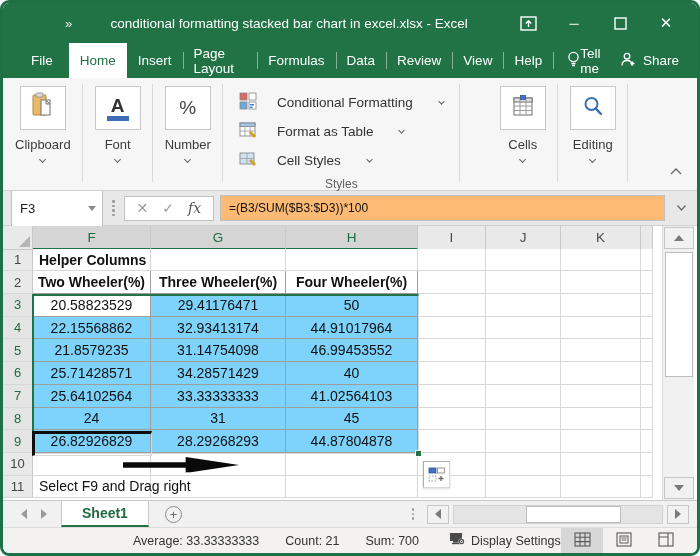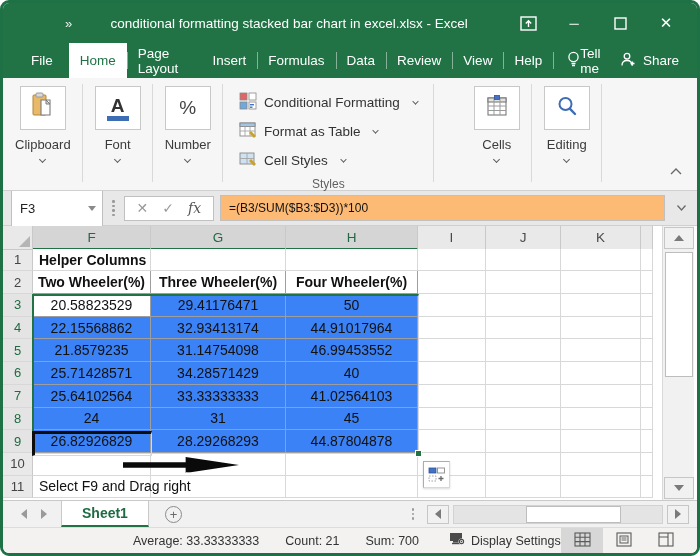--- a/index.html
+++ b/index.html
@@ -28,21 +28,21 @@
   
   .ribbon{ height:113px; background:#f6f6f6; border-bottom:1px solid #d2d0ce; display:flex; position:relative; flex:0 0 auto; }
   .rgroup{ display:flex; flex-direction:column; align-items:center; padding:8px 12px 2px; position:relative; }
   .rgroup::after{ content:""; position:absolute; right:0; top:6px; bottom:8px; width:1px; background:#d9d9d9; }
   .bigbtn{ width:46px; height:44px; background:#fff; border:1px solid #c8c8c8; display:flex; align-items:center; justify-content:center; cursor:pointer; }
   .glabel{ font-size:13px; color:#3b3b3b; margin-top:7px; white-space:nowrap; }
   .chv{ display:inline-block; width:5px; height:5px; border-right:1.4px solid #5f5f5f; border-bottom:1.4px solid #5f5f5f; transform:rotate(45deg); margin-top:5px; }
   .chv.inline{ margin:0 0 2px 6px; transform:rotate(45deg) scale(.9); }
   .styles-group{ display:flex; flex-direction:column; justify-content:flex-start; padding:10px 14px 2px; position:relative; }
   .styles-group::after{ content:""; position:absolute; right:0; top:6px; bottom:8px; width:1px; background:#d9d9d9; }
-  .stylebtn{ display:flex; align-items:center; gap:7px; font-size:13.5px; color:#333; padding:4px 2px; cursor:pointer; white-space:nowrap; }
+  .stylebtn{ display:flex; align-items:center; gap:20px; font-size:13.5px; color:#333; padding:4px 2px; cursor:pointer; white-space:nowrap; }
   .styles-caption{ font-size:12px; color:#5f5f5f; text-align:center; margin-top:2px; }
   .ribbon-collapse{ position:absolute; right:14px; bottom:10px; cursor:pointer; }
 
   
   .fbar{ height:35px; background:#e8e8e8; display:flex; align-items:center; padding:4px 6px 4px 8px; gap:6px; border-bottom:1px solid #cfcfcf; flex:0 0 auto; }
   .namebox{ width:92px; height:42px; background:#fff; border:1px solid #c0c0c0; display:flex; align-items:center; font-size:13px; color:#222; padding-left:8px; }
   .namebox .dd{ margin-left:auto; margin-right:6px; width:0; height:0; border-left:4px solid transparent; border-right:4px solid transparent; border-top:5px solid #8a8a8a; }
   .vdots{ display:flex; flex-direction:column; gap:2px; padding:0 3px; }
   .vdots i{ width:2.5px; height:2.5px; border-radius:50%; background:#9a9a9a; }
   .fxbox{ height:25px; background:#fff; border:1px solid #c0c0c0; display:flex; align-items:center; gap:14px; padding:0 12px; color:#9a9a9a; }
@@ -62,21 +62,21 @@
      display:flex; align-items:center; justify-content:center; font-size:13.5px; color:#4a4a4a; cursor:pointer; }
   .hcell.selcol{ background:#d5d5d5; color:#1e6b41; border-bottom:2px solid #217346 !important; }
   .corner{ position:relative; background:#e9e9e9; }
   .corner::after{ content:""; position:absolute; right:2px; bottom:2px; border-left:11px solid transparent; border-bottom:11px solid #b5b5b5; }
   .rh{ background:#e9e9e9; border-right:1px solid #c9c9c9 !important; display:flex; align-items:center; justify-content:center;
        font-size:13px; color:#444; cursor:pointer; }
   .rh.selrow{ color:#1e6b41; background:#e4e4e4; }
   .cell{ background:#fff; display:flex; align-items:center; justify-content:center; font-size:14px; color:#111; cursor:cell; overflow:visible; white-space:nowrap; }
   .cell.left{ justify-content:flex-start; padding-left:6px; z-index:2; }
   .cell.bold{ font-weight:bold; }
-  .cell.insel{ background:#3b82f6; border-right:1px solid #bdbdbd; border-bottom:1px solid #bdbdbd; }
+  .cell.insel{ background:#7dd3fc; border-right:1px solid #bdbdbd; border-bottom:1px solid #bdbdbd; }
   .cell.bordered{ border-right:1px solid #9e9e9e !important; border-bottom:1px solid #9e9e9e !important; }
   .cell.activecell{ background:#fff; }
   .sel-outline{ position:absolute; left:29px; top:68px; width:387px; height:160px; border:2px solid #217346; pointer-events:none; z-index:3; }
   .fill-handle{ position:absolute; right:-4px; bottom:-4px; width:7px; height:7px; background:#217346; border:1px solid #fff; }
   .f9box{ position:absolute; left:29px; top:205px; width:120px; height:25px; border:3px solid #0d0d0d; pointer-events:none; z-index:4; }
   .arrow-shape{ position:absolute; left:120px; top:231px; width:116px; height:16px; background:#0a0a0a; z-index:4;
      clip-path:polygon(0 33%, 54% 33%, 54% 0, 100% 50%, 54% 100%, 54% 67%, 0 67%); }
   .autofill{ position:absolute; left:420px; top:235px; width:27px; height:27px; background:#fff; border:1px solid #adadad;
      box-shadow:0 1px 2px rgba(0,0,0,.15); display:flex; align-items:center; justify-content:center; z-index:5; cursor:pointer; }
 
@@ -131,22 +131,22 @@
             <rect x="1" y="1" width="11" height="11" fill="none" stroke="#fff" stroke-width="1.4"></rect>
           </svg>
       </div>
       <div class="winbtn" style="font-size:15px;">✕</div>
     </div>
   </div>
 
   <div class="tabrow">
     <div class="tab file">File</div>
     <div class="tab active">Home</div>
+    <div class="tab">Insert</div>
     <div class="tab sep">Page Layout</div>
-    <div class="tab">Insert</div>
     <div class="tab sep">Formulas</div>
     <div class="tab sep">Data</div>
     <div class="tab sep">Review</div>
     <div class="tab sep">View</div>
     <div class="tab sep">Help</div>
     <div class="tellme">
       <span>
         <svg width="13" height="17" viewBox="0 0 13 17">
             <circle cx="6.5" cy="6" r="4.6" fill="none" stroke="#fff" stroke-width="1.3"></circle>
             <path d="M4.5 12.5 h4 M5 14.5 h3" stroke="#fff" stroke-width="1.3"></path>

